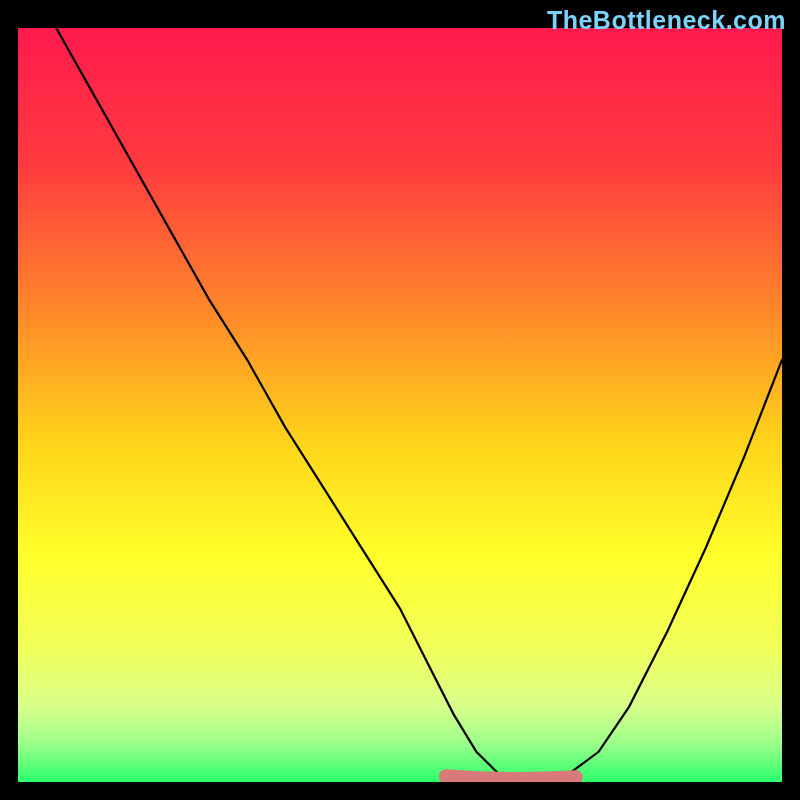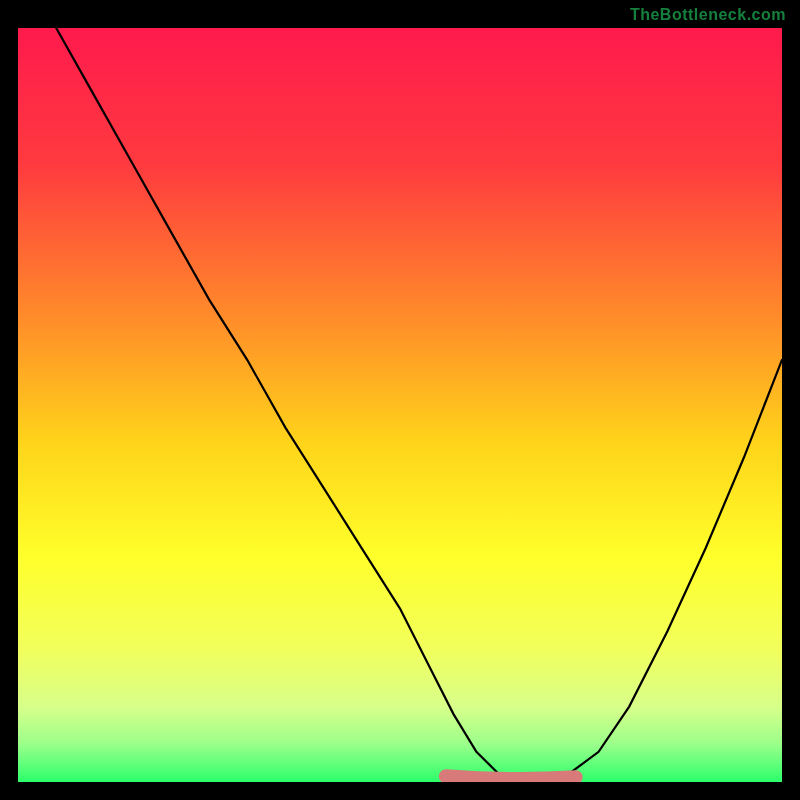--- a/index.html
+++ b/index.html
@@ -14,22 +14,22 @@
   .frame {
     position: relative;
     width: 800px;
     height: 800px;
     background: #000000;
   }
   .watermark {
     position: absolute;
     top: 6px;
     right: 14px;
-    color: #15803d;
-    font-size: 16px;
+    color: #7dd3fc;
+    font-size: 25px;
     font-weight: 600;
     letter-spacing: 0.5px;
     z-index: 10;
     user-select: none;
   }
   .plot {
     position: absolute;
     left: 18px;
     top: 28px;
     width: 764px;

